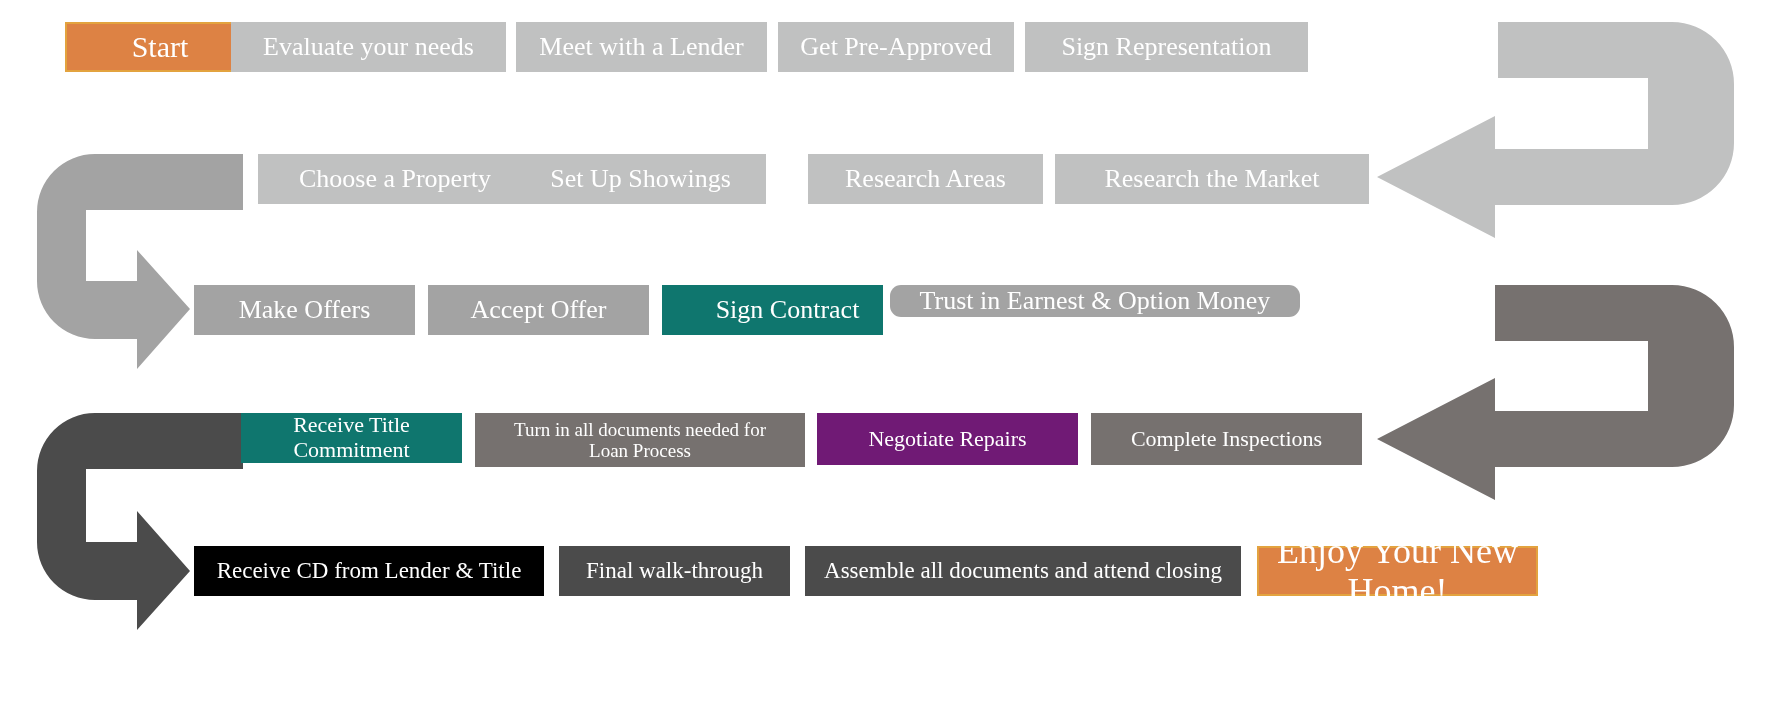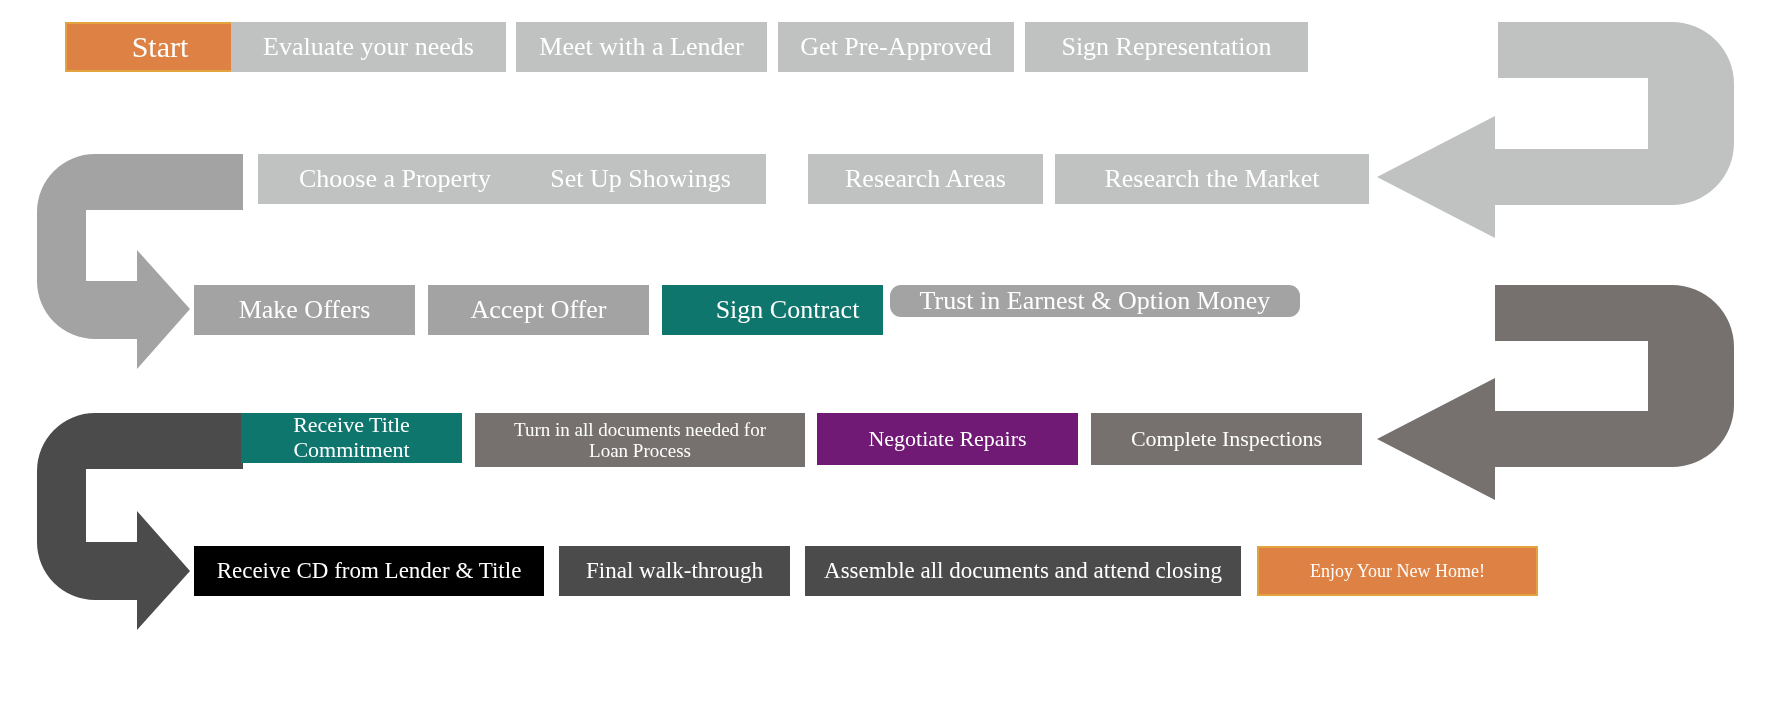--- a/index.html
+++ b/index.html
@@ -39,21 +39,21 @@
     z-index: 5;
     white-space: pre-line;
   }
   .box.r1 { font-size: 26px; }
   .box.r2 { font-size: 26px; }
   .box.r3 { font-size: 26px; }
   .box.r4 { font-size: 19px; }
   .box.r4.big { font-size: 22px; }
   .box.r5 { font-size: 23px; }
   .box.start { font-size: 30px; }
-  .box.finish { font-size: 18px; }
+  .box.finish { font-size: 36px; }
 </style>
 </head>
 <body>
 
 <div id="chart">
 
   <svg class="connector-svg" viewBox="0 0 1781 712" xmlns="http://www.w3.org/2000/svg">
 
     <path fill="#c0c1c1" d="M 1498 22
              L 1672 22

